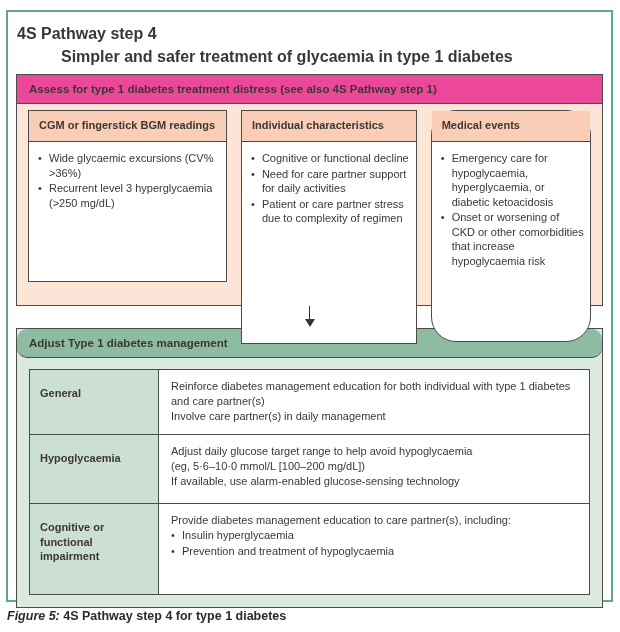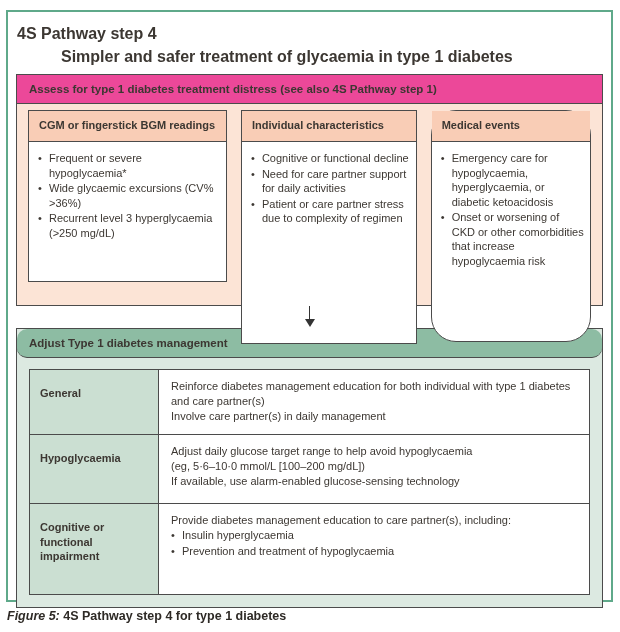--- a/index.html
+++ b/index.html
@@ -99,21 +99,20 @@
   </div>
 
   <div class="assess-box">
     <div class="assess-header">Assess for type 1 diabetes treatment distress (see also 4S Pathway step 1)</div>
     <div class="assess-columns">
 
       <div class="panel panel-1">
         <div class="panel-header">CGM or fingerstick BGM readings</div>
         <div class="panel-body">
           <ul class="bullets">
-            <li>Frequent or severe hypoglycaemia*</li>
             <li>Wide glycaemic excursions (CV% &gt;36%)</li>
             <li>Recurrent level 3 hyperglycaemia (&gt;250 mg/dL)</li>
           </ul>
         </div>
       </div>
 
       <div class="panel panel-2">
         <div class="panel-header">Individual characteristics</div>
         <div class="panel-body">
           <ul class="bullets">

